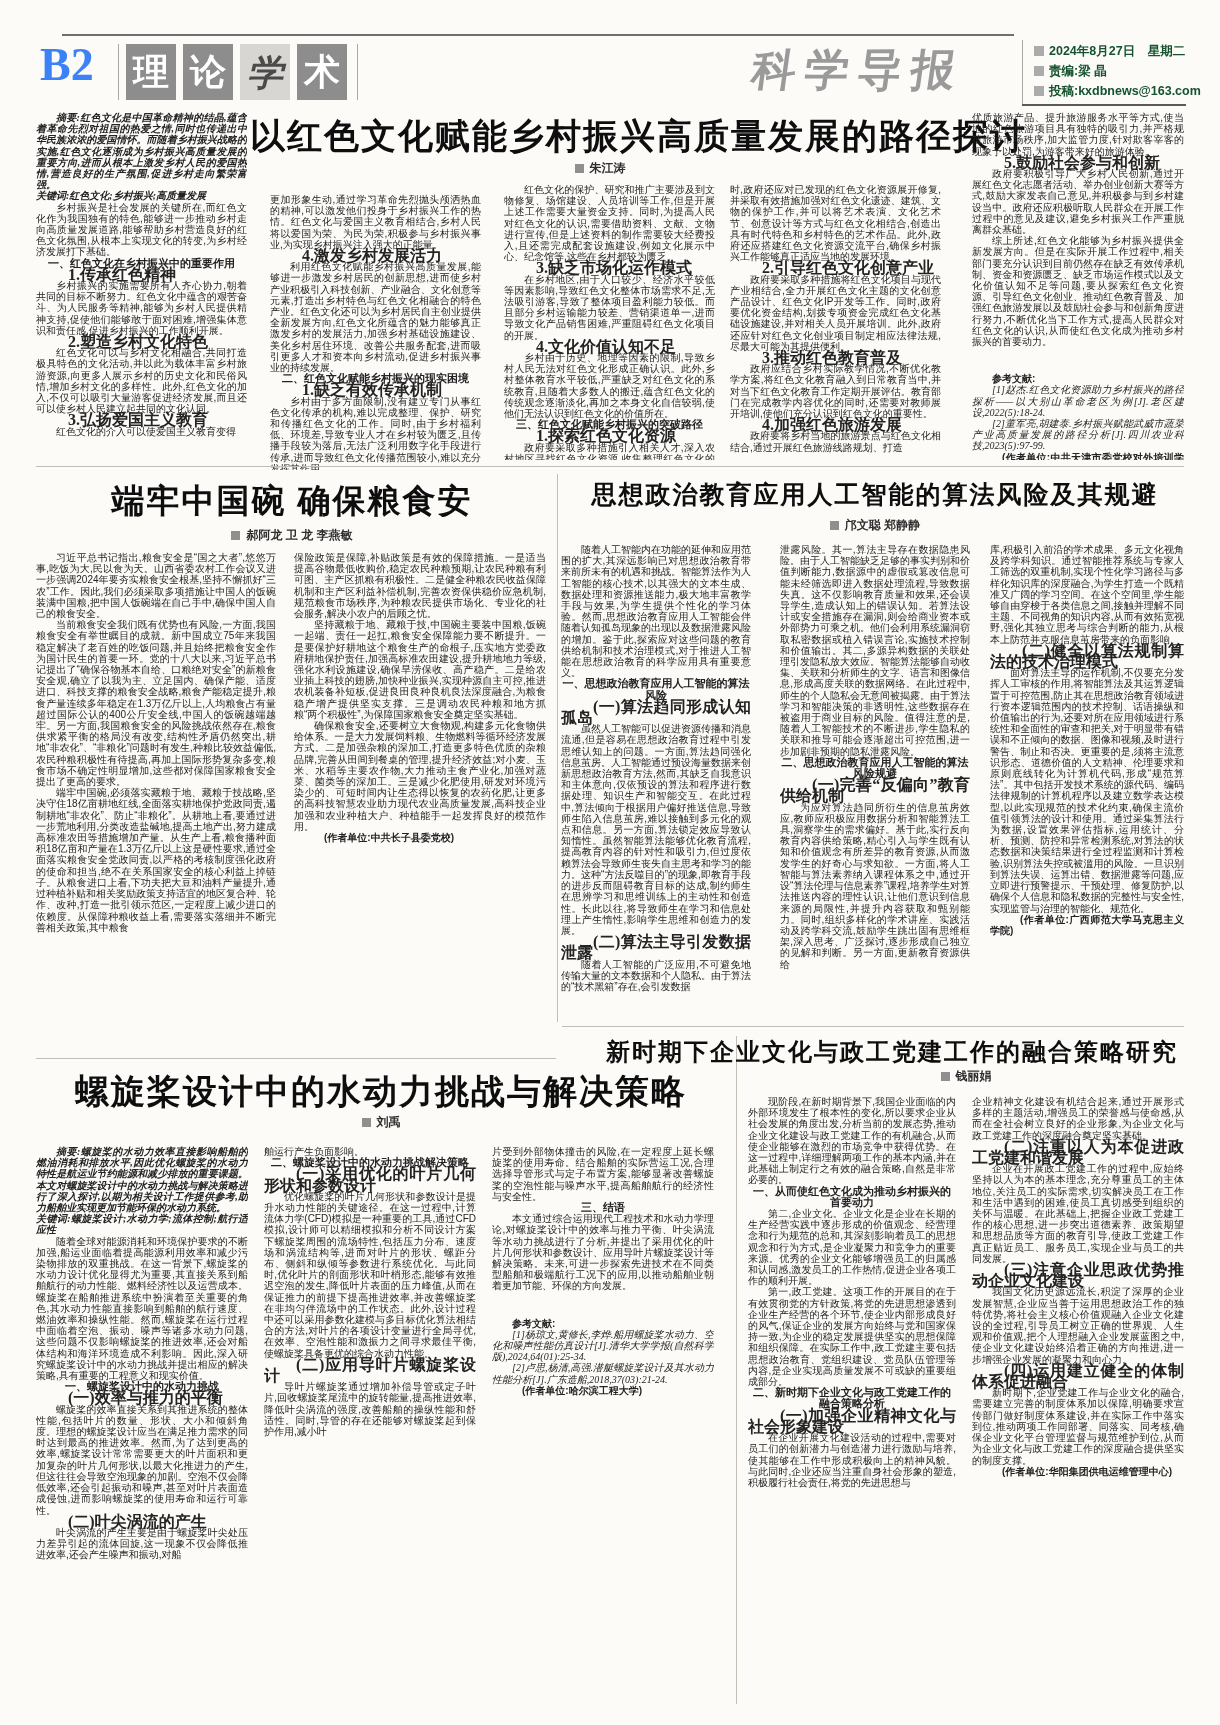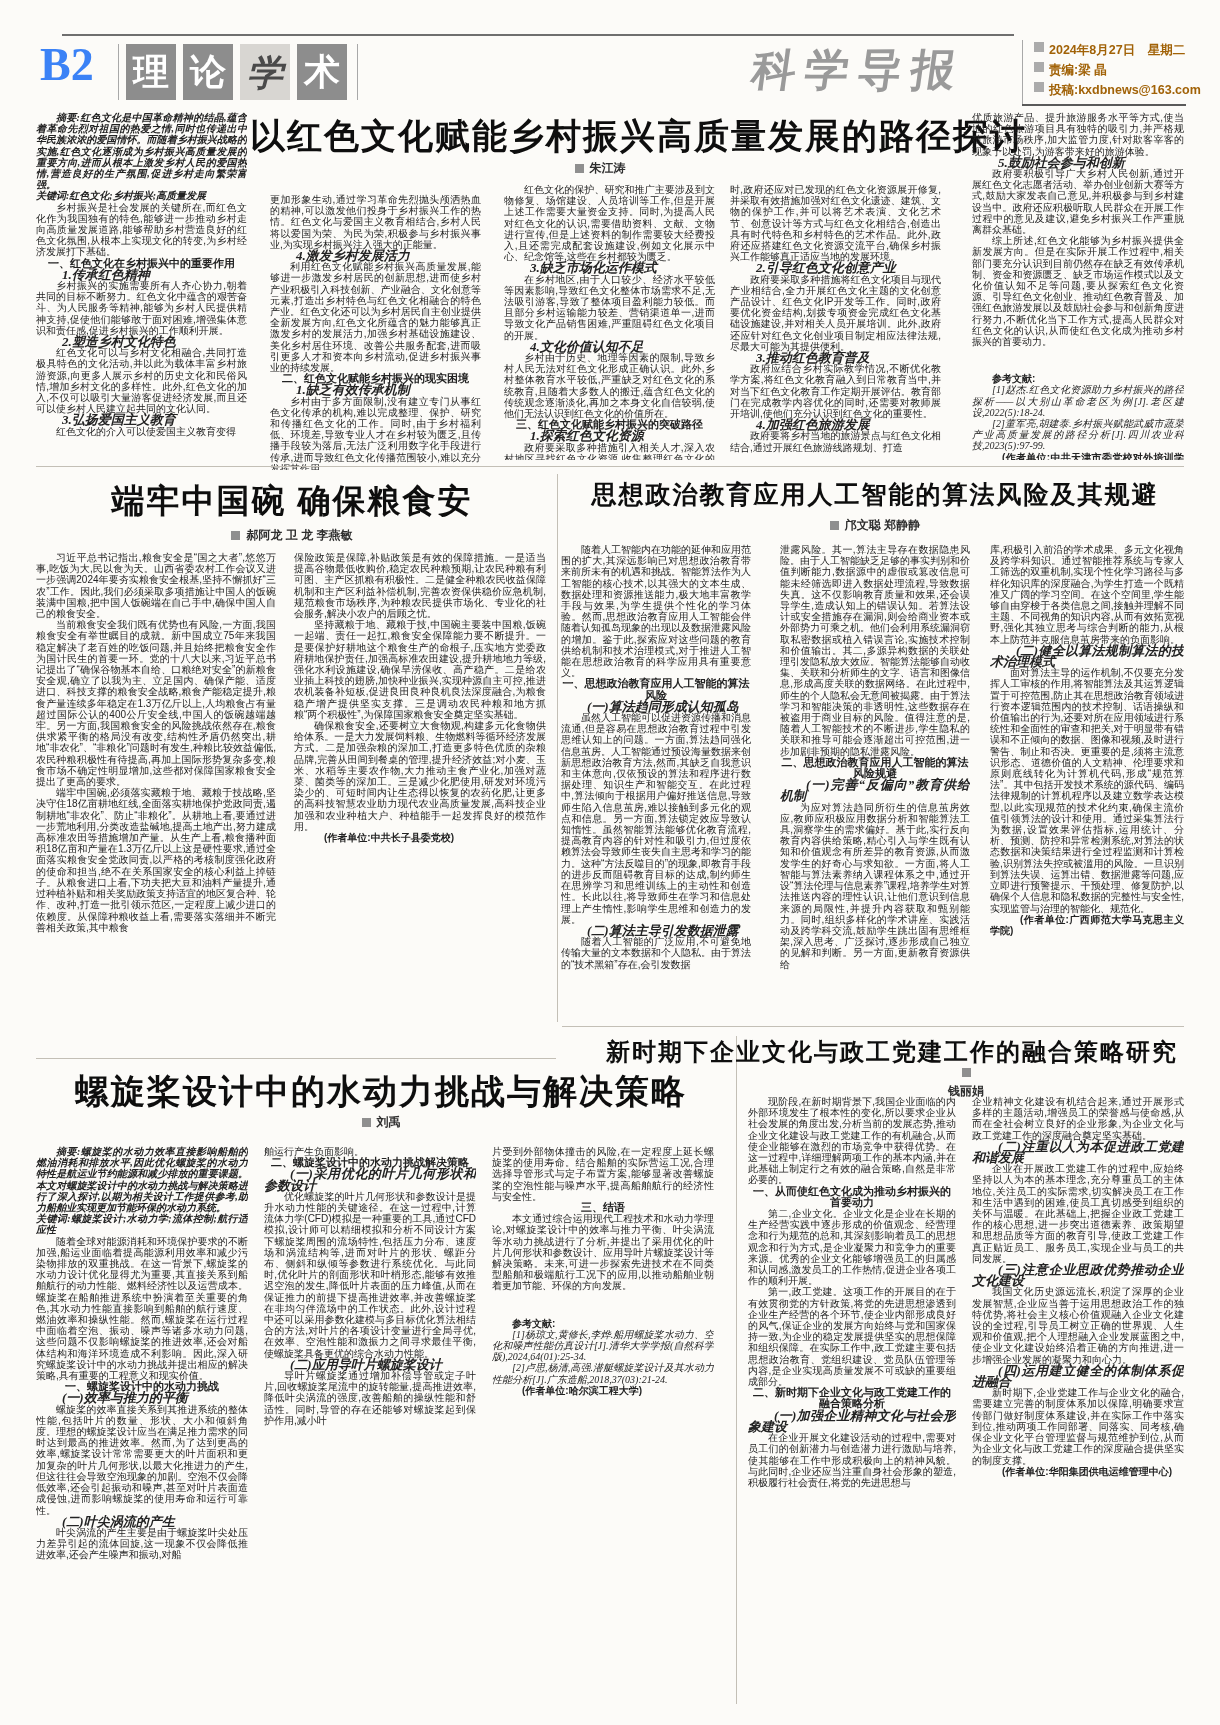--- a/index.html
+++ b/index.html
@@ -10,38 +10,38 @@
   
   .top-rule{position:absolute;left:62px;top:34px;width:952px;height:2px;background:#6f6f6f;}
   .pageno{position:absolute;left:40px;top:42px;font-family:"Liberation Serif",serif;
           font-weight:bold;font-size:46px;color:#3b82f6;line-height:1;}
   .m-vr{position:absolute;width:1px;background:#a8a8a8;}
   .tile{position:absolute;width:50px;height:56px;top:44px;background:#8d8d8d;color:#ffffff;
         font-weight:bold;font-size:36px;line-height:56px;text-align:center;}
   .tile.light{background:#d8d6d2;color:#4a4a4a;font-family:"DejaVu Serif",serif;font-style:italic;}
   .brand{position:absolute;left:752px;top:44px;font-family:"DejaVu Serif",serif;font-weight:bold;
          font-size:44px;color:#9a9a9a;letter-spacing:9px;transform:skewX(-8deg);line-height:1.2;}
-  .inforow{position:absolute;left:1034px;height:18px;display:flex;gap:5px;
-           font-size:12.5px;font-weight:bold;color:#a16207;white-space:nowrap;}
+  .inforow{position:absolute;left:1034px;height:18px;display:flex;align-items:center;gap:5px;
+           font-size:12.5px;font-weight:bold;color:#14532d;white-space:nowrap;}
   .inforow .sq{width:10px;height:10px;background:#ababab;flex:0 0 auto;}
   .info-rule{position:absolute;left:1022px;top:104px;width:164px;height:2px;background:#5a5a5a;}
   
   .art-title{position:absolute;font-weight:bold;text-align:center;color:#0e0e0e;
              font-family:"Liberation Sans",sans-serif;letter-spacing:2px;line-height:1.15;white-space:nowrap;}
   .byline{position:absolute;display:flex;align-items:center;justify-content:center;gap:6px;
           font-size:12px;font-weight:bold;color:#2e2e2e;}
   .byline .sq{width:9px;height:9px;background:#8f8f8f;display:inline-block;}
   .col{position:absolute;overflow:hidden;font-size:10px;line-height:11.2px;color:#232323;}
   .para{text-align:justify;}
   .pp{text-indent:2em;}
   .pc{text-indent:0;}
   .kai{text-indent:2em;font-family:"Liberation Serif",serif;font-style:italic;font-weight:bold;}
   .kw{text-indent:0;font-family:"Liberation Serif",serif;font-style:italic;font-weight:bold;}
   .h1{font-weight:bold;text-indent:0;text-align:center;font-size:11px;}
-  .h2{font-weight:bold;font-style:italic;text-indent:2em;font-family:"Liberation Serif",serif;font-size:13px;}
+  .h2{font-weight:bold;text-indent:2em;font-family:"Liberation Serif",serif;font-size:16px;}
   .refh{font-weight:bold;text-indent:2em;margin-top:26px;}
   .ref{font-family:"Liberation Serif",serif;font-style:italic;text-indent:2em;}
   .auth{font-weight:bold;text-indent:3em;}
 </style>
 </head>
 <body>
 
 <div id="page">
 
   <div class="top-rule"></div>
@@ -201,21 +201,21 @@
       <div class="para pc">片受到外部物体撞击的风险,在一定程度上延长螺旋桨的使用寿命。结合船舶的实际营运工况,合理选择导管形式与定子布置方案,能够显著改善螺旋桨的空泡性能与噪声水平,提高船舶航行的经济性与安全性。</div>
       <div class="para h1">三、结语</div>
       <div class="para pp">本文通过综合运用现代工程技术和水动力学理论,对螺旋桨设计中的效率与推力平衡、叶尖涡流等水动力挑战进行了分析,并提出了采用优化的叶片几何形状和参数设计、应用导叶片螺旋桨设计等解决策略。未来,可进一步探索先进技术在不同类型船舶和极端航行工况下的应用,以推动船舶业朝着更加节能、环保的方向发展。</div>
       <div class="para refh">参考文献:</div>
       <div class="para ref">[1]杨琼文,黄修长,李烨.船用螺旋桨水动力、空化和噪声性能仿真设计[J].清华大学学报(自然科学版),2024,64(01):25-34.</div>
       <div class="para ref">[2]卢思,杨清,高强.潜艇螺旋桨设计及其水动力性能分析[J].广东造船,2018,37(03):21-24.</div>
       <div class="para auth">(作者单位:哈尔滨工程大学)</div>
     </div>
 
   <div class="art-title" style="left:600px;top:1038px;width:584px;font-size:24px;">新时期下企业文化与政工党建工作的融合策略研究</div>
-  <div class="byline" style="left:748px;top:1068px;width:436px;flex-direction:column;">
+  <div class="byline" style="left:748px;top:1068px;width:436px;">
     <span class="sq"></span>
     <span>钱丽娟</span>
   </div>
   <div class="col" style="left:748px;top:1096px;width:208px;height:612px;">
       <div class="para pp">现阶段,在新时期背景下,我国企业面临的内外部环境发生了根本性的变化,所以要求企业从社会发展的角度出发,分析当前的发展态势,推动企业文化建设与政工党建工作的有机融合,从而使企业能够在激烈的市场竞争中获得优势。在这一过程中,详细理解两项工作的基本内涵,并在此基础上制定行之有效的融合策略,自然是非常必要的。</div>
       <div class="para h1">一、从而使红色文化成为推动乡村振兴的首要动力</div>
       <div class="para pp">第二,企业文化。企业文化是企业在长期的生产经营实践中逐步形成的价值观念、经营理念和行为规范的总和,其深刻影响着员工的思想观念和行为方式,是企业凝聚力和竞争力的重要来源。优秀的企业文化能够增强员工的归属感和认同感,激发员工的工作热情,促进企业各项工作的顺利开展。</div>
       <div class="para pp">第一,政工党建。这项工作的开展目的在于有效贯彻党的方针政策,将党的先进思想渗透到企业生产经营的各个环节,使企业内部形成良好的风气,保证企业的发展方向始终与党和国家保持一致,为企业的稳定发展提供坚实的思想保障和组织保障。在实际工作中,政工党建主要包括思想政治教育、党组织建设、党员队伍管理等内容,是企业实现高质量发展不可或缺的重要组成部分。</div>
       <div class="para h1">二、新时期下企业文化与政工党建工作的融合策略分析</div>
       <div class="para h2">(一)加强企业精神文化与社会形象建设</div>

